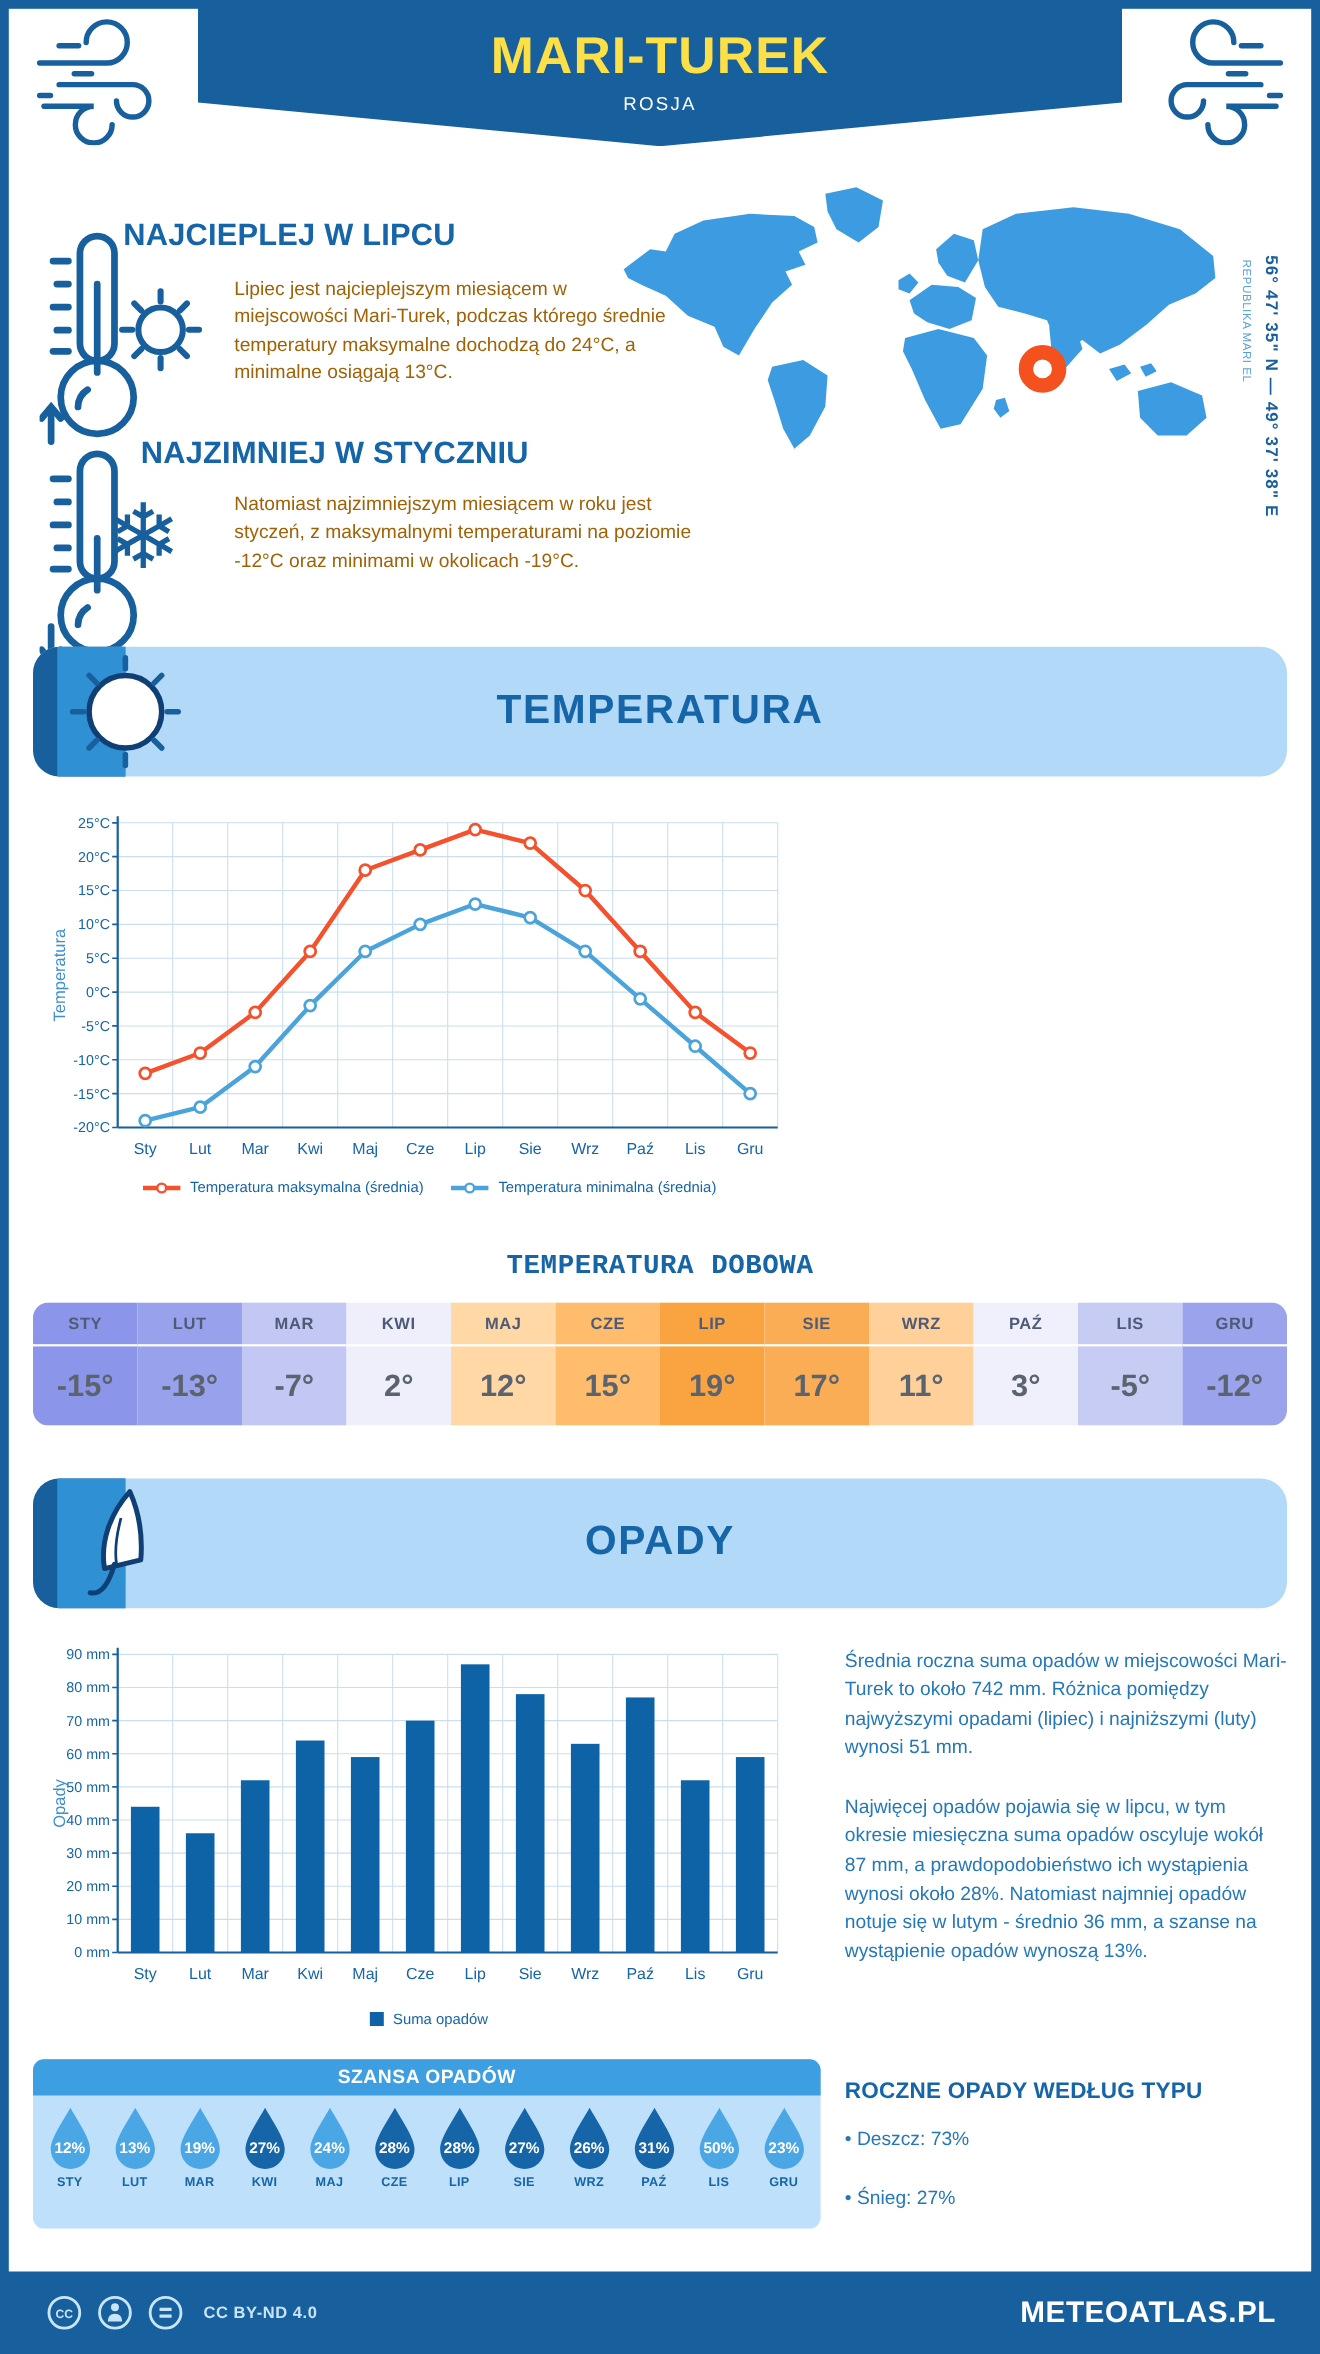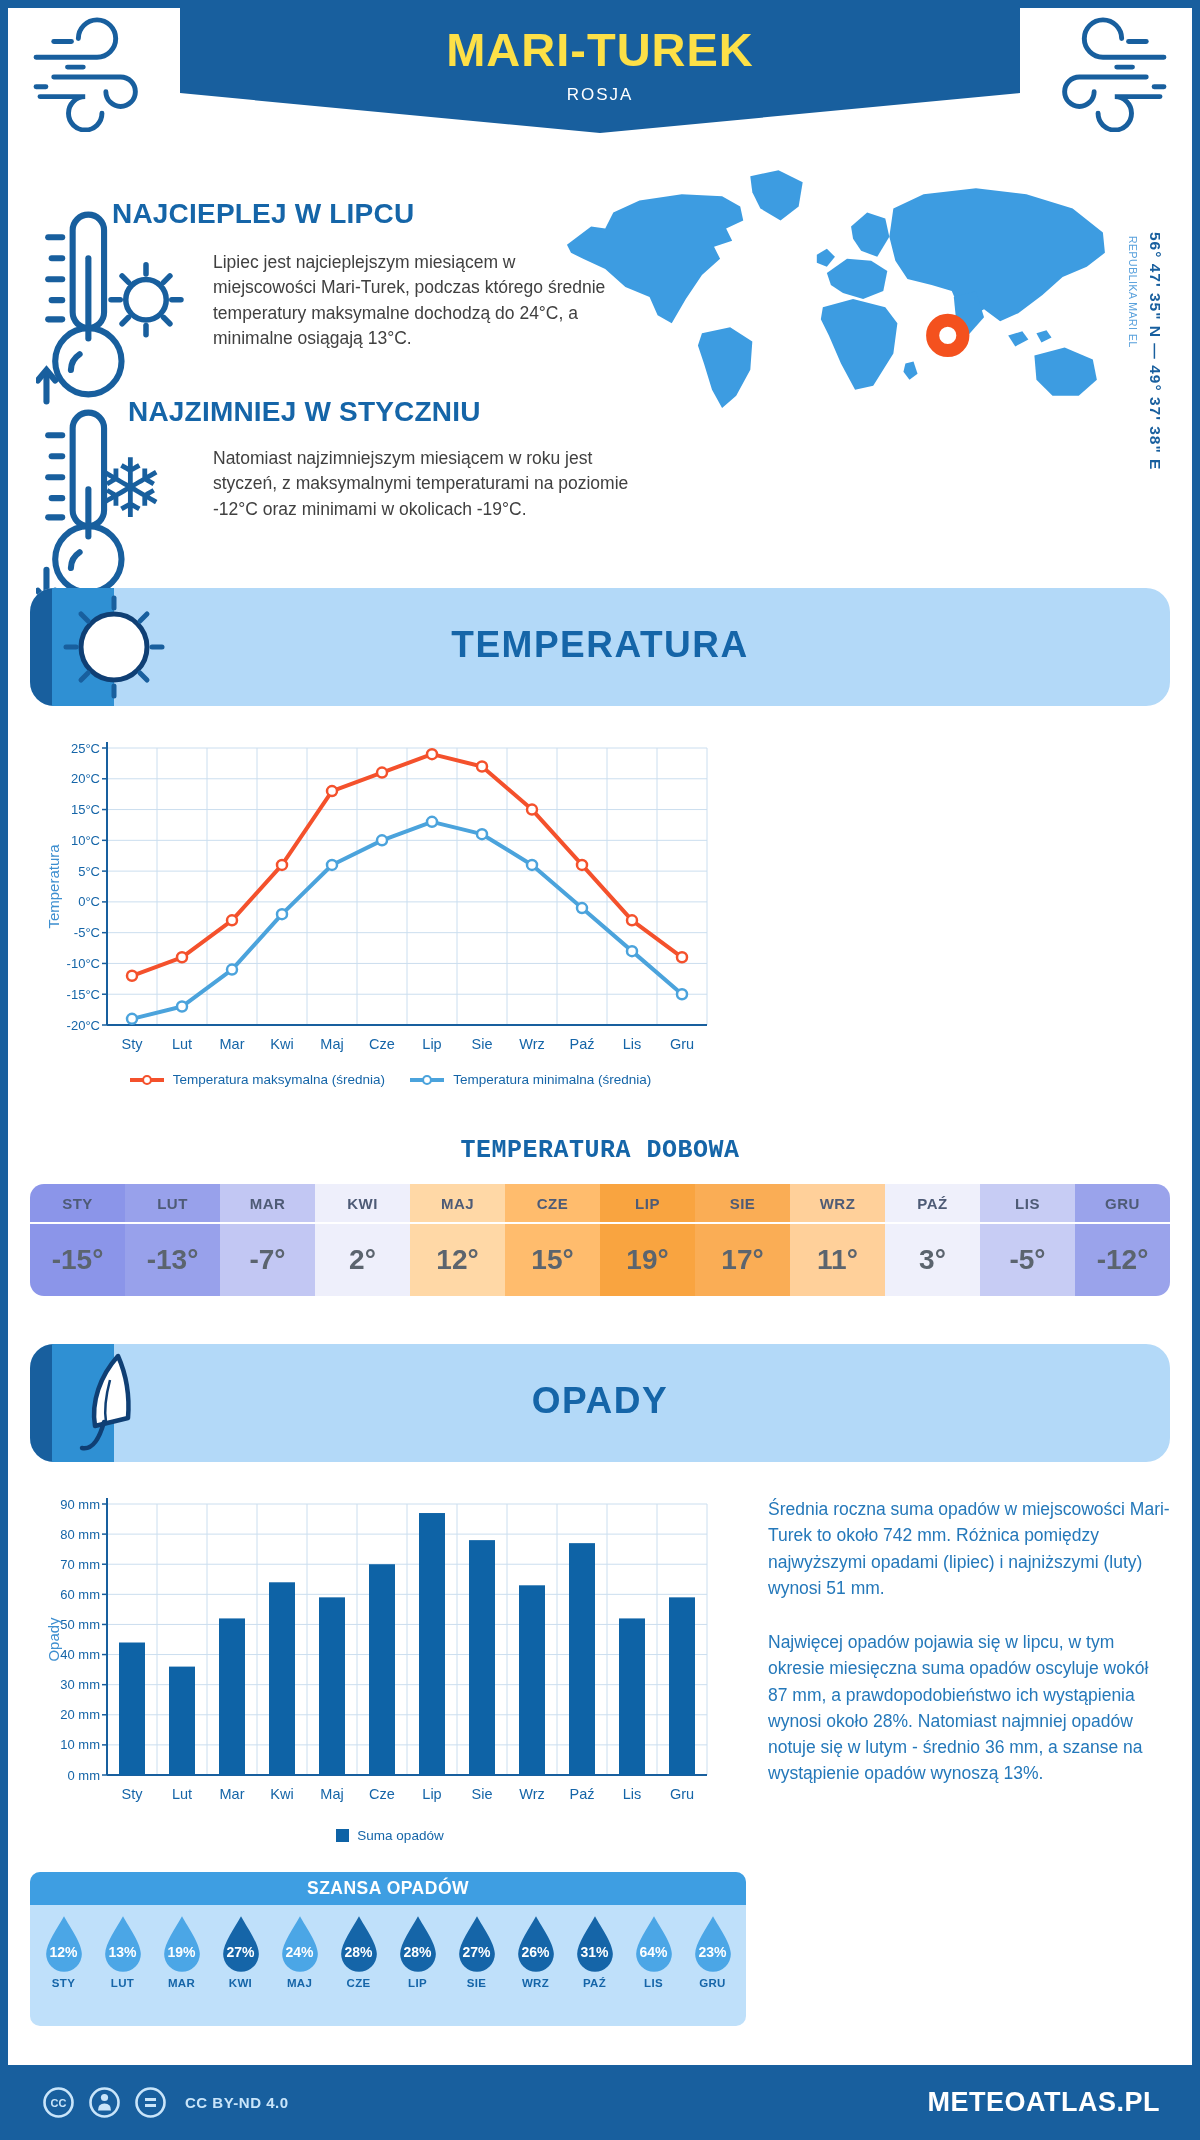--- a/index.html
+++ b/index.html
@@ -9,21 +9,21 @@
   
   .header-banner{position:absolute;left:180px;top:0;width:840px;height:133px;background:#185F9E;
     clip-path:polygon(0 0,100% 0,100% 70%,50% 100%,0 70%);text-align:center;z-index:30;}
   .header-title{color:#fde047;font-size:47px;font-weight:bold;letter-spacing:1px;margin-top:22px;}
   .header-sub{color:#fff;font-size:17px;letter-spacing:2px;margin-top:8px;}
   .windicon{position:absolute;top:14px;width:152px;height:118px;}
   .windicon.right{transform:scaleX(-1);}
 
   
   .sec-head{position:absolute;color:#1565A8;font-weight:bold;font-size:28px;letter-spacing:.2px;}
-  .sec-body{position:absolute;color:#404040;font-size:17.5px;line-height:1.45;width:408px;}
+  .sec-body{position:absolute;color:#a16207;font-size:17.5px;line-height:1.45;width:408px;}
   .snowflake{position:absolute;color:#185F9E;font-size:82px;line-height:1;}
 
   
   .map-box{position:absolute;left:552px;top:148px;width:586px;height:272px;}
   .vcoords{position:absolute;left:1146px;top:232px;height:300px;writing-mode:vertical-rl;
     color:#185F9E;font-weight:bold;font-size:15.5px;letter-spacing:1px;white-space:nowrap;}
   .vregion{position:absolute;left:1127px;top:236px;height:300px;writing-mode:vertical-rl;
     color:#58A0DC;font-size:10.5px;letter-spacing:.5px;white-space:nowrap;}
 
   
@@ -473,27 +473,32 @@
             <path d="M20 1 C14 12 3 27 3 37 A17 17 0 0 0 37 37 C37 27 26 12 20 1 Z" fill="#1565A8"></path>
           </svg><div class="chance-pct">27%</div><div class="chance-month">SIE</div></div>
         <div class="chance-col"><svg width="42" height="57" viewBox="0 0 40 54">
             <path d="M20 1 C14 12 3 27 3 37 A17 17 0 0 0 37 37 C37 27 26 12 20 1 Z" fill="#1565A8"></path>
           </svg><div class="chance-pct">26%</div><div class="chance-month">WRZ</div></div>
         <div class="chance-col"><svg width="42" height="57" viewBox="0 0 40 54">
             <path d="M20 1 C14 12 3 27 3 37 A17 17 0 0 0 37 37 C37 27 26 12 20 1 Z" fill="#1565A8"></path>
           </svg><div class="chance-pct">31%</div><div class="chance-month">PAŹ</div></div>
         <div class="chance-col"><svg width="42" height="57" viewBox="0 0 40 54">
             <path d="M20 1 C14 12 3 27 3 37 A17 17 0 0 0 37 37 C37 27 26 12 20 1 Z" fill="#4BA6E6"></path>
-          </svg><div class="chance-pct">64%</div><div class="chance-month">LIS</div></div>
+          </svg><div class="chance-pct">50%</div><div class="chance-month">LIS</div></div>
         <div class="chance-col"><svg width="42" height="57" viewBox="0 0 40 54">
             <path d="M20 1 C14 12 3 27 3 37 A17 17 0 0 0 37 37 C37 27 26 12 20 1 Z" fill="#4BA6E6"></path>
           </svg><div class="chance-pct">23%</div><div class="chance-month">GRU</div></div>
       </div>
   </div>
 
+  <div class="right-col tight" style="top:1886px;">
+    <h3 style="margin-bottom:14px;">ROCZNE OPADY WEDŁUG TYPU</h3>
+    <p>• Deszcz: 73%</p>
+    <p>• Śnieg: 27%</p>
+  </div>
 
   <div class="footer">
     <div class="footer-icons">
       <svg width="33" height="33" viewBox="0 0 33 33">
         <circle cx="16.5" cy="16.5" r="14" fill="none" stroke="#C9E5FA" stroke-width="2.6"></circle>
         <text x="16.5" y="21" text-anchor="middle" font-size="11" font-weight="bold" fill="#C9E5FA" font-family="Liberation Sans,sans-serif">CC</text>
       </svg>
       <svg width="33" height="33" viewBox="0 0 33 33">
         <circle cx="16.5" cy="16.5" r="14" fill="none" stroke="#C9E5FA" stroke-width="2.6"></circle>
         <circle cx="16.5" cy="11.5" r="3.6" fill="#C9E5FA"></circle>

